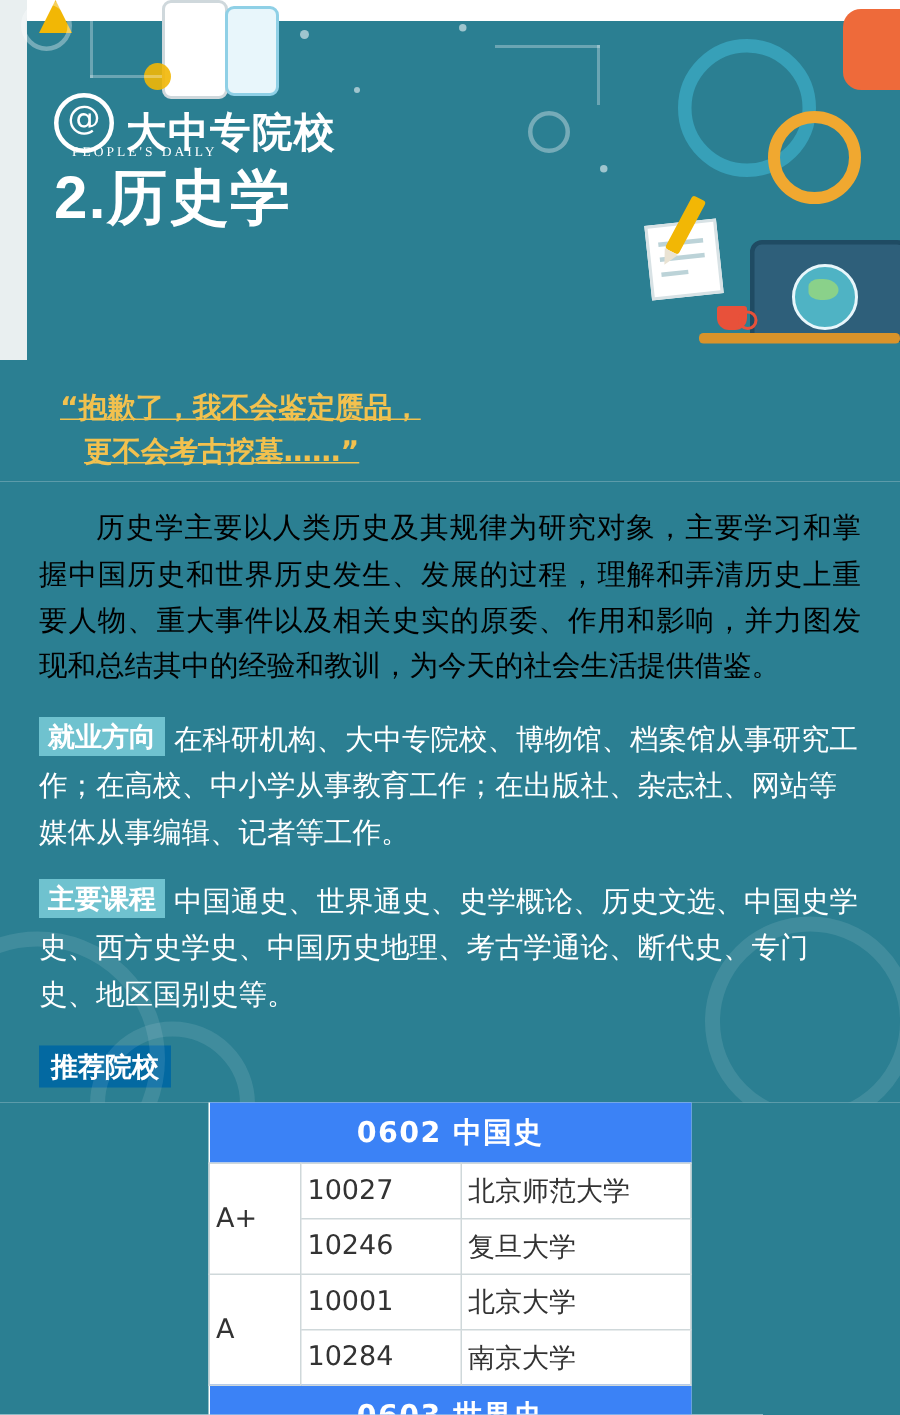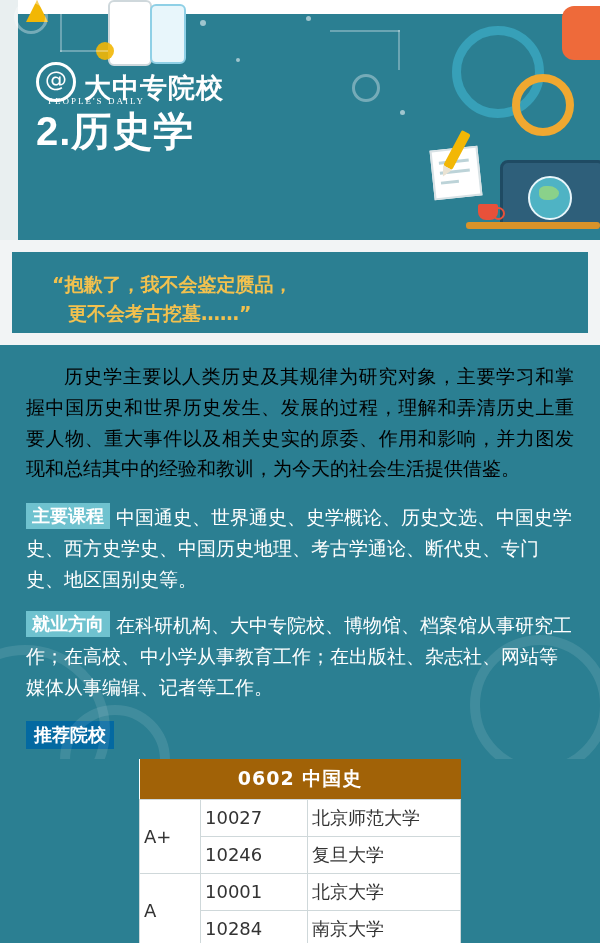--- a/index.html
+++ b/index.html
@@ -233,28 +233,29 @@
     position: absolute;
     right: -16px; top: 6px;
     width: 54px; height: 54px;
     border-radius: 12px;
     background: #ee6a3a;
   }
 
   
   .quote {
     position: relative;
-    margin: 12px;
+    margin: 0;
     padding: 18px 26px 6px 40px;
     color: #f2c14e;
     font-size: 19px;
     line-height: 1.5;
     background: #2b7f92;
     font-family: "DejaVu Sans", "Liberation Sans", sans-serif;
     font-weight: bold;
+    text-decoration: underline;
   }
   .quote .l2 { padding-left: 16px; display: block; }
 
   
   .content {
     position: relative;
     background: #2b7f92;
     padding: 6px 26px 0 26px;
   }
   .para {
@@ -314,21 +315,21 @@
     background: #2b7f92;
   }
   table.schools {
     width: 322px;
     margin: 0 auto;
     border-collapse: collapse;
     background: #ffffff;
     font-family: "DejaVu Sans", "Liberation Sans", sans-serif;
   }
   table.schools th {
-    background: #a16207;
+    background: #3b82f6;
     color: #ffffff;
     font-size: 19px;
     font-weight: bold;
     padding: 7px 0;
     text-align: center;
     letter-spacing: 1px;
   }
   table.schools td {
     border: 1px solid #cfd8da;
     color: #333333;
@@ -403,25 +404,25 @@
   </div>
 
   <div class="content">
     <div class="ring" style="left:-60px;top:300px;width:150px;height:150px;"></div>
     <div class="ring" style="left:60px;top:360px;width:90px;height:90px;"></div>
     <div class="ring" style="left:470px;top:290px;width:120px;height:120px;"></div>
 
     <p class="para">历史学主要以人类历史及其规律为研究对象，主要学习和掌握中国历史和世界历史发生、发展的过程，理解和弄清历史上重要人物、重大事件以及相关史实的原委、作用和影响，并力图发现和总结其中的经验和教训，为今天的社会生活提供借鉴。</p>
 
     <div class="sec">
+      <span class="tag">就业方向</span><span class="sec-text sec-body">在科研机构、大中专院校、博物馆、档案馆从事研究工作；在高校、中小学从事教育工作；在出版社、杂志社、网站等媒体从事编辑、记者等工作。</span>
+    </div>
+
+    <div class="sec">
       <span class="tag">主要课程</span><span class="sec-text sec-body">中国通史、世界通史、史学概论、历史文选、中国史学史、西方史学史、中国历史地理、考古学通论、断代史、专门史、地区国别史等。</span>
-    </div>
-
-    <div class="sec">
-      <span class="tag">就业方向</span><span class="sec-text sec-body">在科研机构、大中专院校、博物馆、档案馆从事研究工作；在高校、中小学从事教育工作；在出版社、杂志社、网站等媒体从事编辑、记者等工作。</span>
     </div>
 
     <div class="tag-solo">推荐院校</div>
   </div>
 
   <div class="table-wrap">
     <table class="schools">
       <tbody>
           <tr>
         <th colspan="3">0602 中国史</th>

